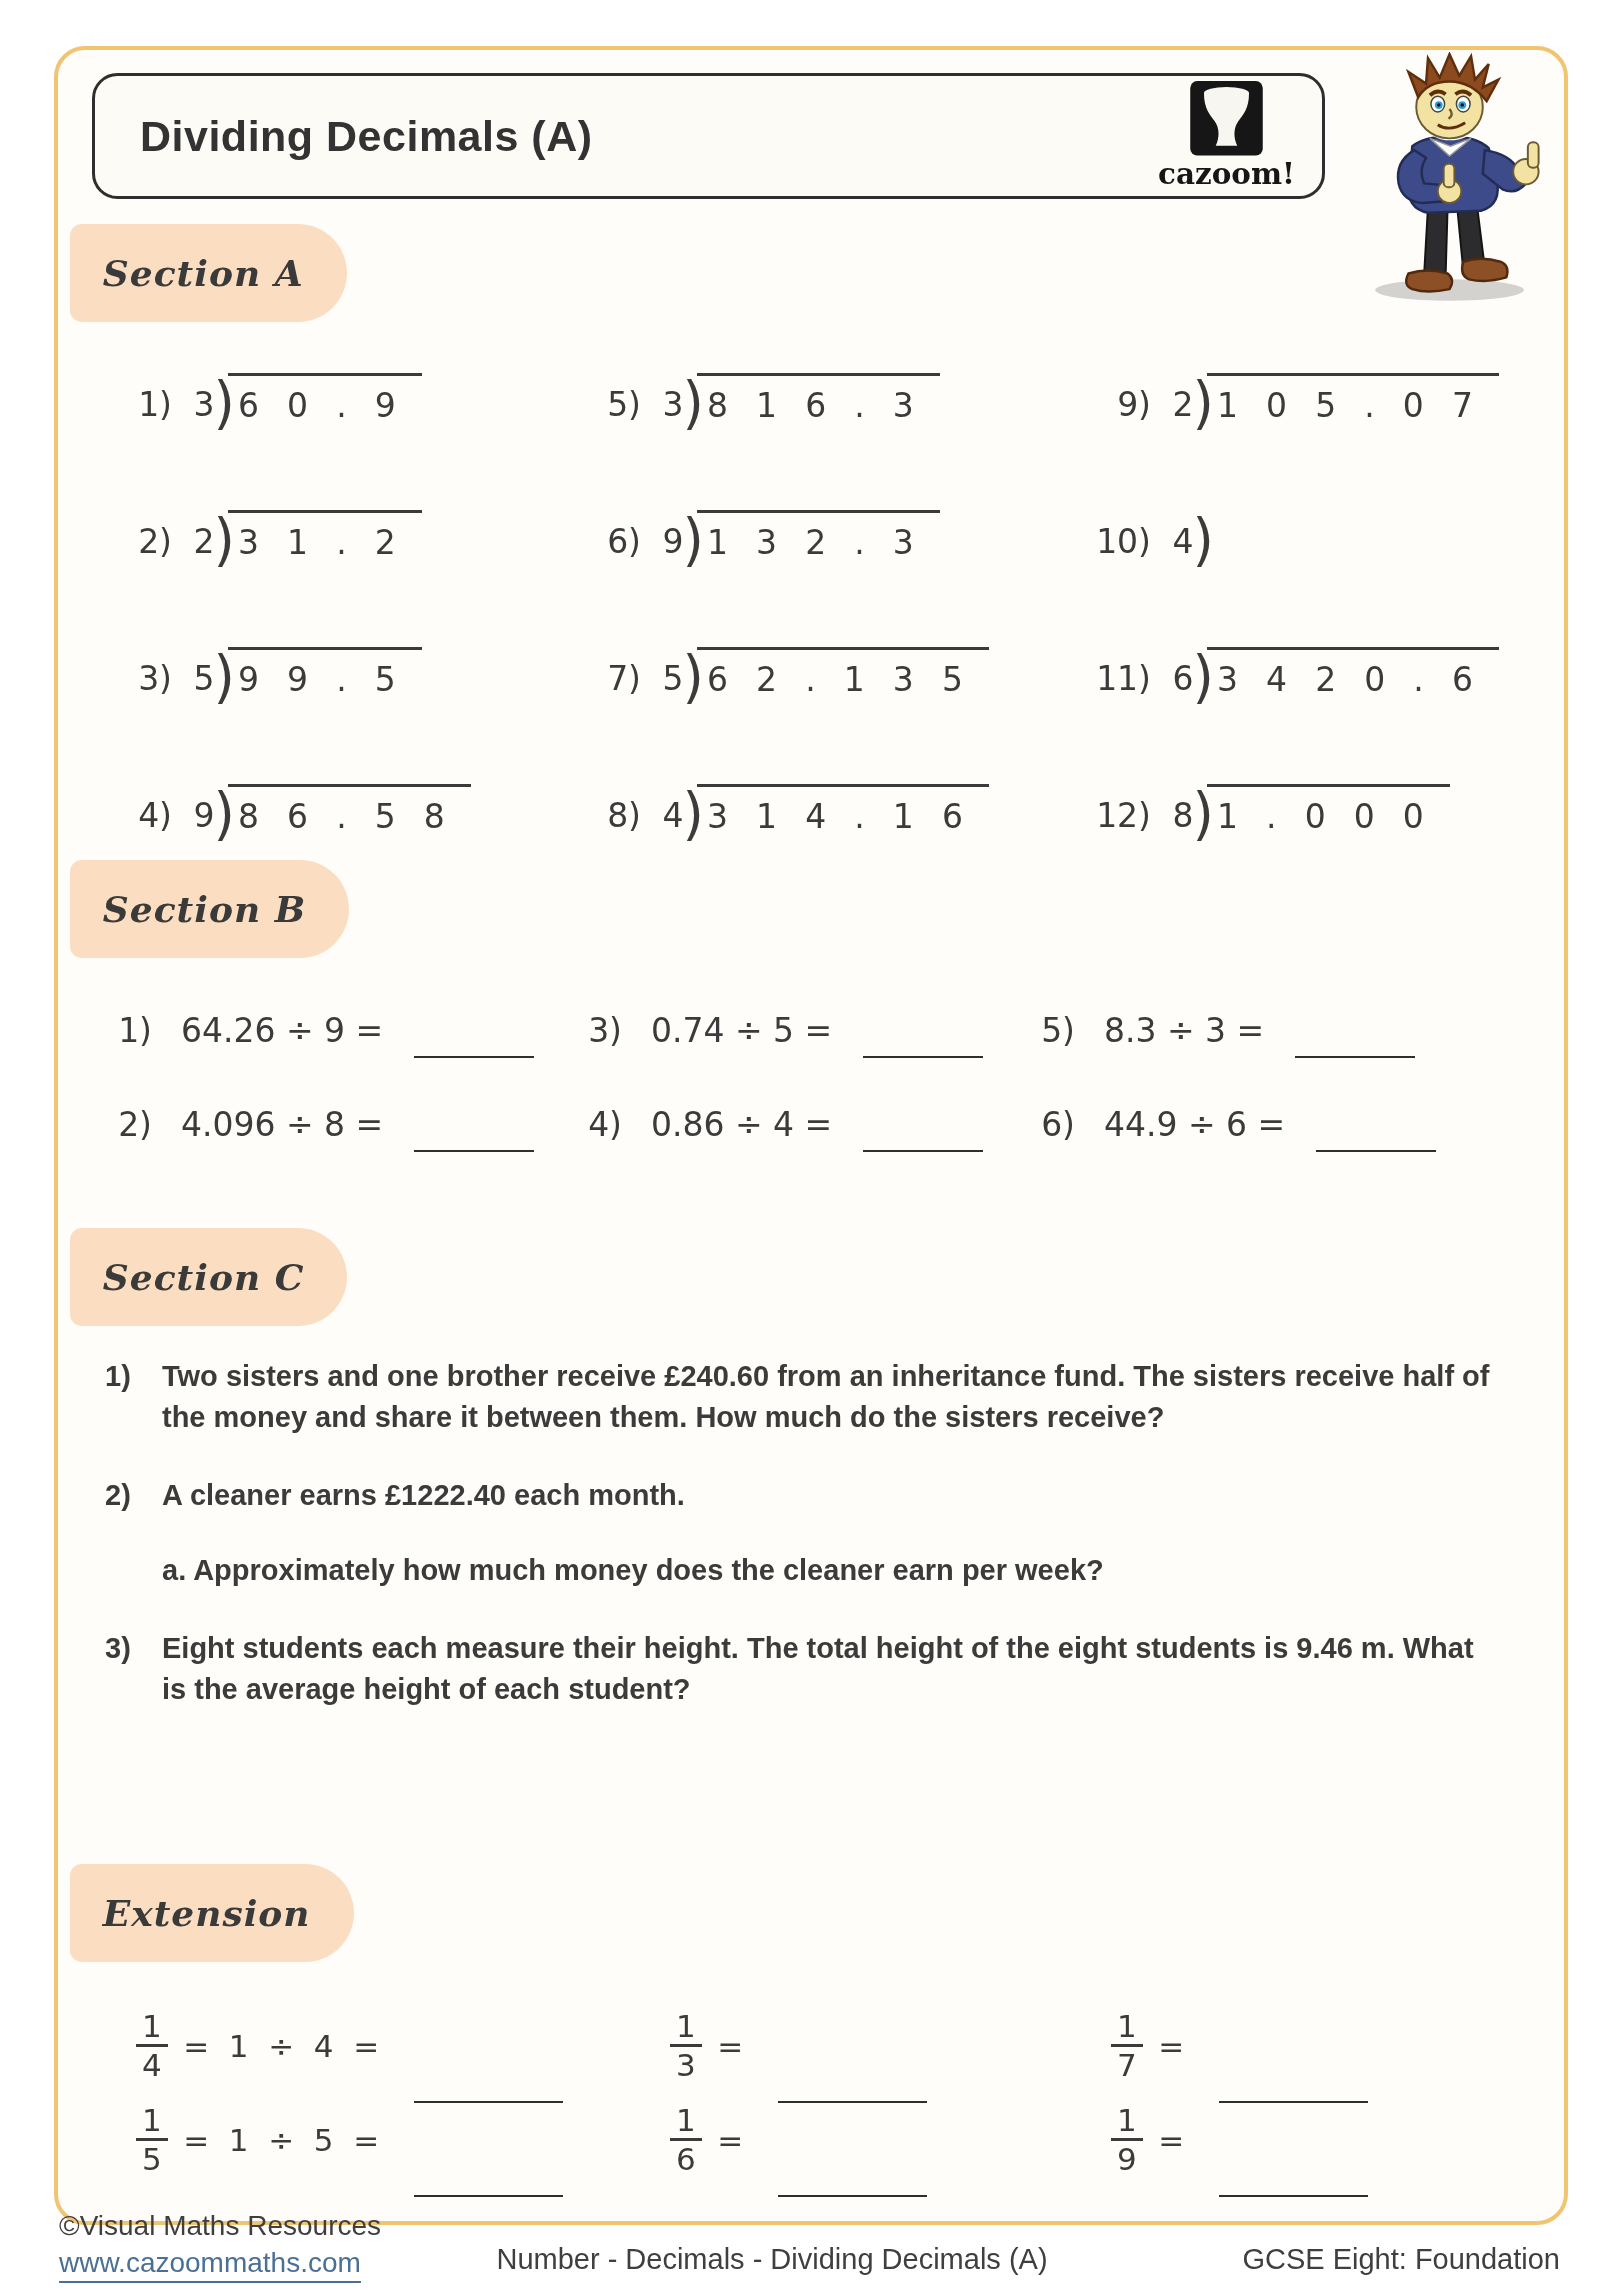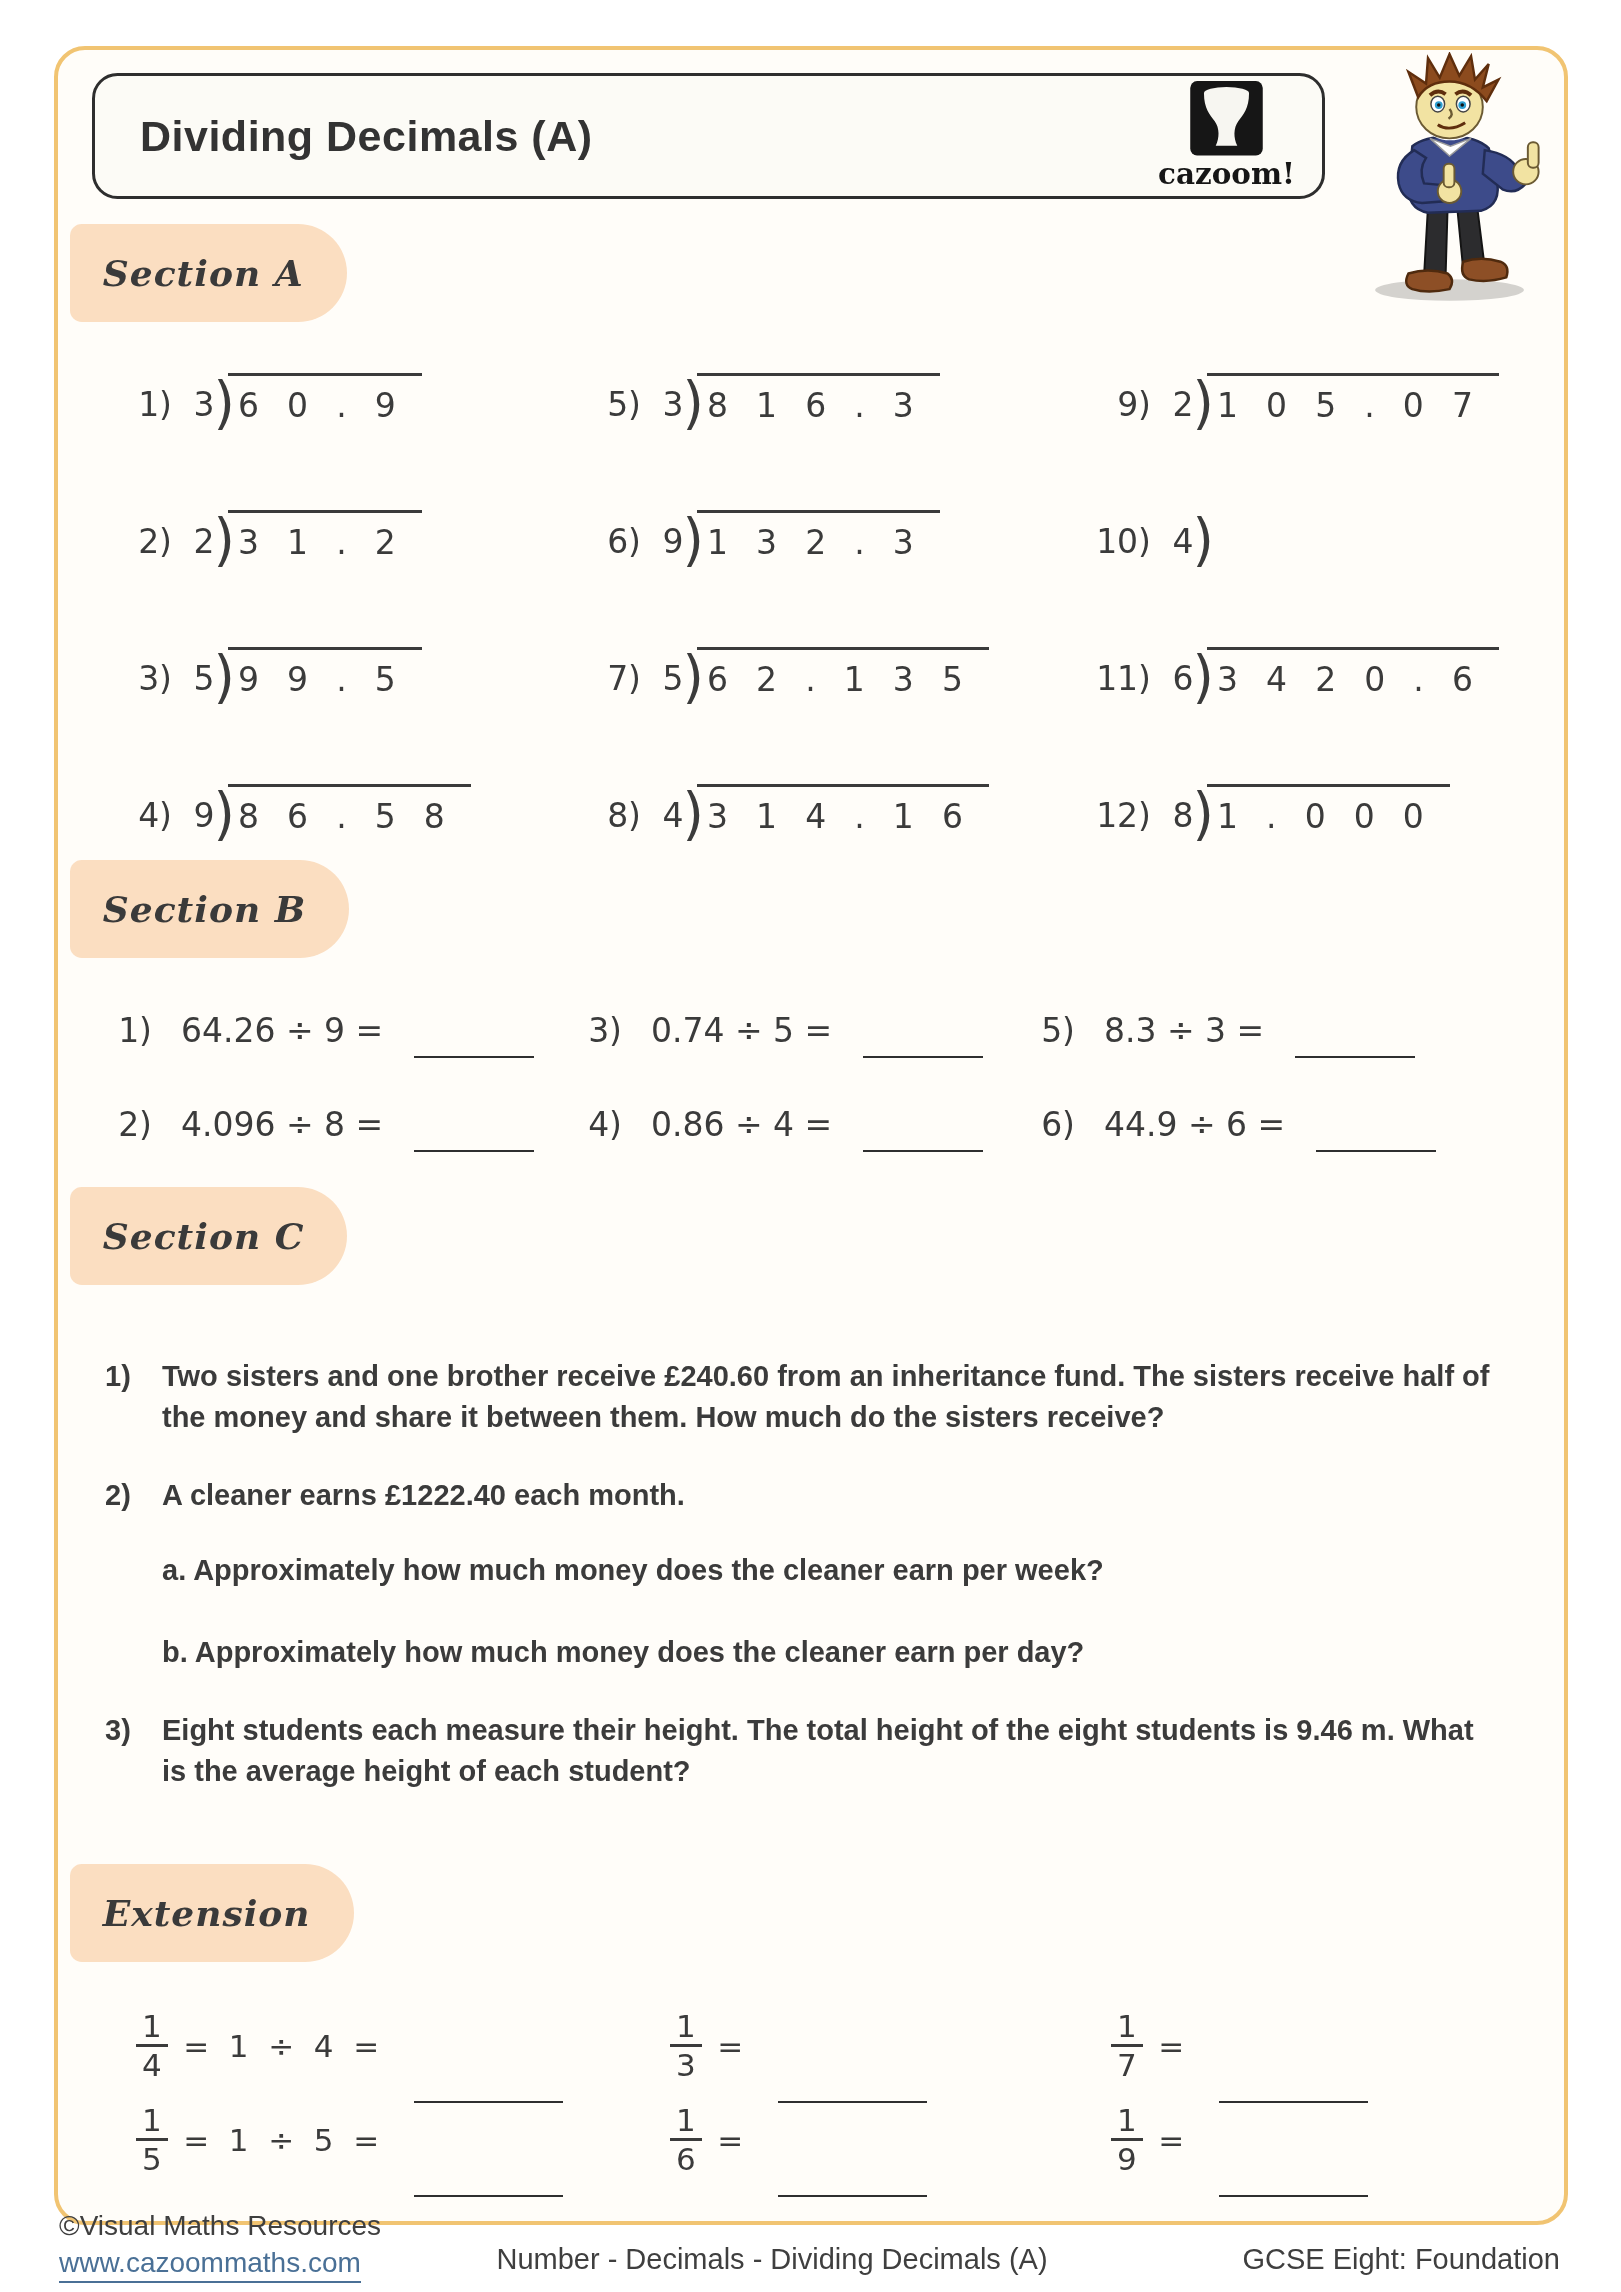--- a/index.html
+++ b/index.html
@@ -20,21 +20,21 @@
   
   .mascot{position:absolute;left:1276px;top:2px;width:233px;height:253px;}
 
   
   .sec-label{position:absolute;left:11.8px;height:98px;background:#FBDEC1;
              border-radius:11.8px 49px 49px 11.8px;display:flex;align-items:center;
              padding:0 43px 0 33px;font:italic 700 36px "DejaVu Serif",serif;
              color:#3a3a3a;letter-spacing:1px;box-sizing:border-box;}
   .lab-a{top:174px;min-width:206px;}
   .lab-b{top:810px;min-width:210px;}
-  .lab-c{top:1137px;min-width:194px;}
+  .lab-c{top:1178px;min-width:194px;}
   .lab-x{top:1814px;min-width:208px;}
 
   
   .sa-grid{position:absolute;left:51px;top:323px;display:grid;
            grid-template-columns:469px 510px auto;grid-auto-rows:137px;}
   .sa-cell{display:flex;align-items:flex-start;}
   .num{font:400 33px "DejaVu Sans",sans-serif;width:63px;text-align:right;
        margin-right:21.6px;padding-top:11.8px;flex:none;}
   .ld{display:inline-flex;align-items:flex-start;}
   .ld-divisor{font:400 33px "DejaVu Sans",sans-serif;padding-top:11.8px;}
@@ -297,21 +297,20 @@
     <div class="c-body">
       <div class="c-text">Two sisters and one brother receive £240.60 from an inheritance fund. The sisters receive half of the money and share it between them. How much do the sisters receive?</div>
     </div>
   </div>
 
   <div class="c-item">
     <span class="c-num">2)</span>
     <div class="c-body">
       <div class="c-text">A cleaner earns £1222.40 each month.</div>
     <div class="c-sub">a. Approximately how much money does the cleaner earn per week?</div>
-          <div class="c-sub">b. Approximately how much money does the cleaner earn per day?</div>
         </div>
   </div>
 
   <div class="c-item">
     <span class="c-num">3)</span>
     <div class="c-body">
       <div class="c-text">Eight students each measure their height. The total height of the eight students is 9.46 m. What is the average height of each student?</div>
     </div>
   </div>
 </div>

